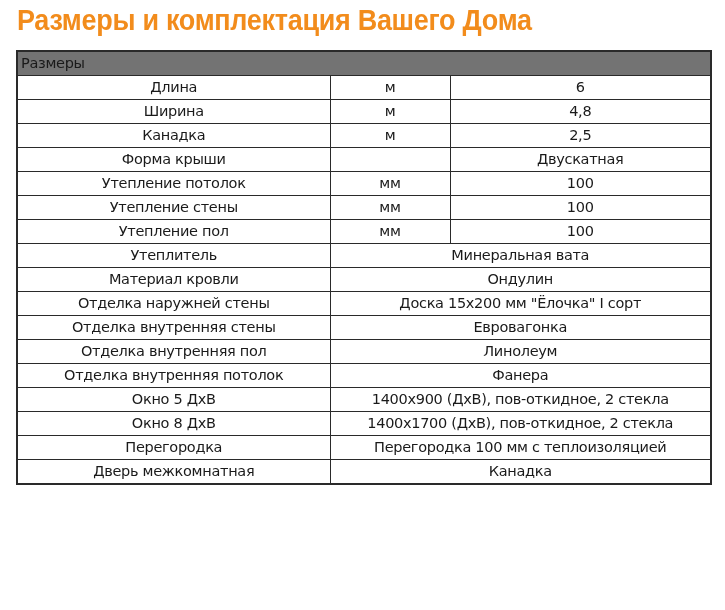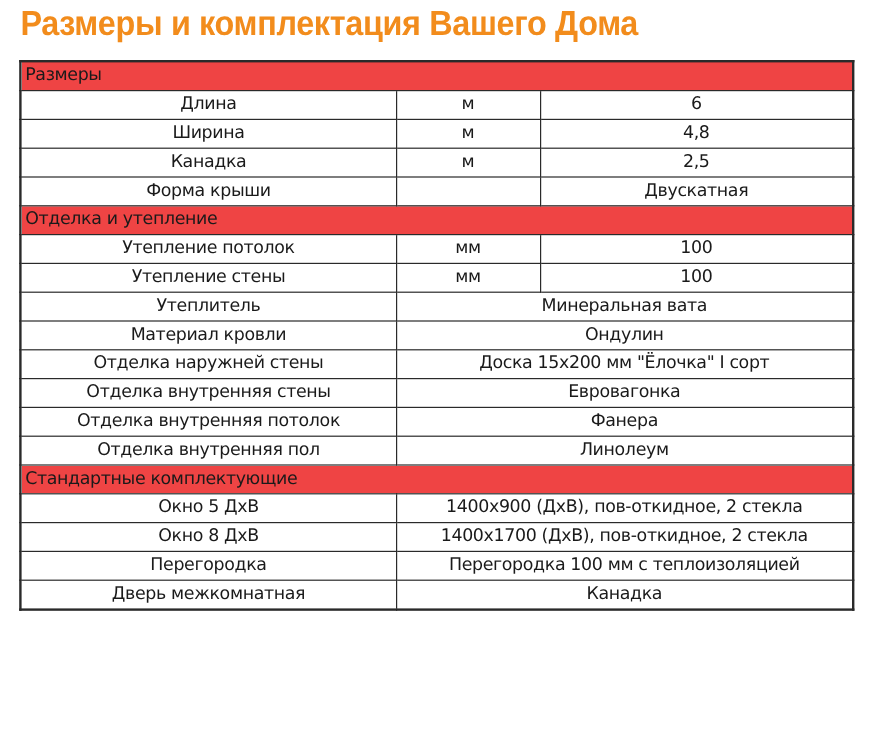--- a/index.html
+++ b/index.html
@@ -4,21 +4,21 @@
 <style>
   html, body { margin: 0; padding: 0; background: #ffffff; }
   body { width: 725px; height: 610px; position: relative; overflow: hidden; font-family: "DejaVu Sans", sans-serif; color: #1a1a1a; }
   .title { position: absolute; left: 17px; top: 4px; font-family: "Liberation Sans", sans-serif; font-weight: bold; font-size: 29px; color: #f28c1c; letter-spacing: -0.3px; transform: scaleX(0.93); transform-origin: left top; white-space: nowrap; }
   table.spec { position: absolute; left: 16px; top: 50px; width: 696px; border-collapse: collapse; border: 2px solid #2a2a2a; table-layout: fixed; }
   table.spec td { border: 1.5px solid #2a2a2a; height: 23px; padding: 0 3px; font-size: 14.5px; line-height: 23px; white-space: nowrap; overflow: hidden; letter-spacing: -0.3px; }
   td.c1 { width: 307px; text-align: center; }
   td.c2 { width: 114px; text-align: center; font-size: 13px; }
   td.c3 { text-align: center; }
   td.c3l { text-align: center; padding-left: 6px; }
-  tr.section td { background: #ef4444; }
+  tr.section td { background: #737373; }
 </style>
 </head>
 <body>
 
 <div class="title">Размеры и комплектация Вашего Дома</div>
 
 <table class="spec">
   <colgroup>
       <col style="width:313px">
       <col style="width:120px">
@@ -42,61 +42,60 @@
       <td class="c1">Канадка</td>
       <td class="c2">м</td>
       <td class="c3">2,5</td>
     </tr>
     <tr>
       <td class="c1">Форма крыши</td>
       <td class="c2"></td>
       <td class="c3">Двускатная</td>
     </tr>
 
-    <tr class="section">
-      <td colspan="3">Отделка и утепление</td>
-    </tr>
     <tr>
       <td class="c1">Утепление потолок</td>
       <td class="c2">мм</td>
       <td class="c3">100</td>
     </tr>
     <tr>
       <td class="c1">Утепление стены</td>
+      <td class="c2">мм</td>
+      <td class="c3">100</td>
+    </tr>
+    <tr>
+      <td class="c1">Утепление пол</td>
       <td class="c2">мм</td>
       <td class="c3">100</td>
     </tr>
     <tr>
       <td class="c1">Утеплитель</td>
       <td class="c3l" colspan="2">Минеральная вата</td>
     </tr>
     <tr>
       <td class="c1">Материал кровли</td>
       <td class="c3l" colspan="2">Ондулин</td>
     </tr>
     <tr>
       <td class="c1">Отделка наружней стены</td>
       <td class="c3l" colspan="2">Доска 15х200 мм  "Ёлочка" I сорт</td>
     </tr>
     <tr>
       <td class="c1">Отделка внутренняя стены</td>
       <td class="c3l" colspan="2">Евровагонка</td>
     </tr>
     <tr>
+      <td class="c1">Отделка внутренняя пол</td>
+      <td class="c3l" colspan="2">Линолеум</td>
+    </tr>
+    <tr>
       <td class="c1">Отделка внутренняя потолок</td>
       <td class="c3l" colspan="2">Фанера</td>
     </tr>
-    <tr>
-      <td class="c1">Отделка внутренняя пол</td>
-      <td class="c3l" colspan="2">Линолеум</td>
-    </tr>
 
-    <tr class="section">
-      <td colspan="3">Стандартные комплектующие</td>
-    </tr>
     <tr>
       <td class="c1">Окно 5 ДхВ</td>
       <td class="c3l" colspan="2">1400х900 (ДхВ), пов-откидное, 2 стекла</td>
     </tr>
     <tr>
       <td class="c1">Окно 8 ДхВ</td>
       <td class="c3l" colspan="2">1400х1700 (ДхВ), пов-откидное, 2 стекла</td>
     </tr>
     <tr>
       <td class="c1">Перегородка</td>

